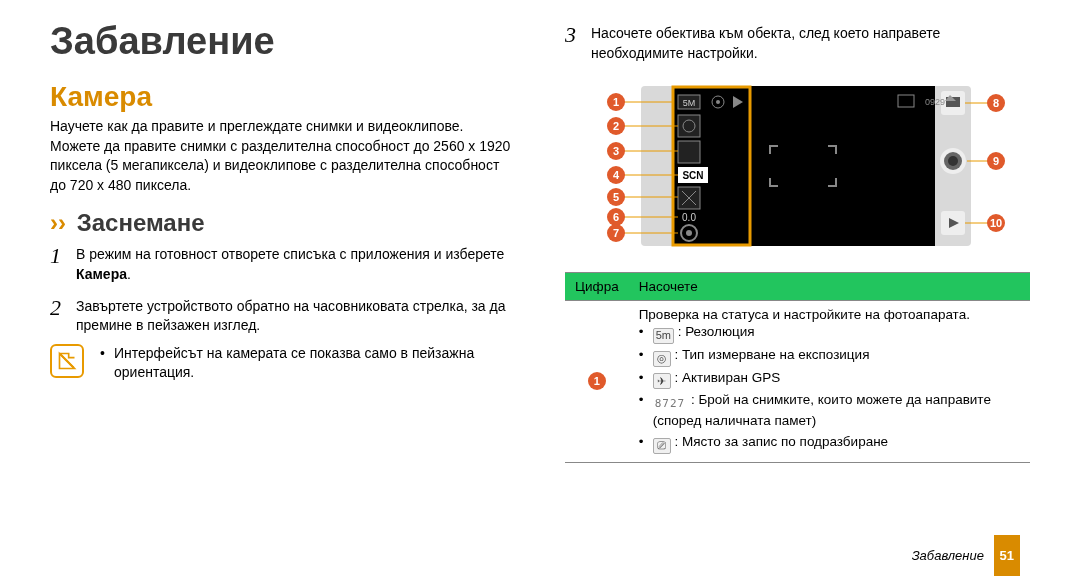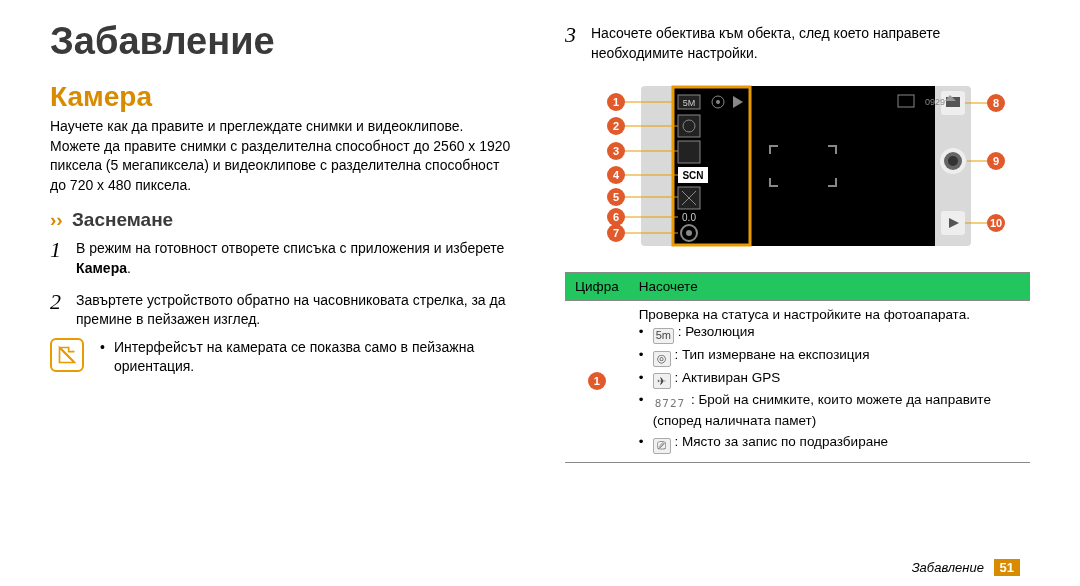--- a/index.html
+++ b/index.html
@@ -33,21 +33,21 @@
     font-size: 28px;
     font-weight: bold;
     color: #d98b00;
     margin-bottom: 4px;
   }
   .intro {
     line-height: 1.4;
     margin-bottom: 14px;
   }
   .subheading {
-    font-size: 19px;
+    font-size: 24px;
     font-weight: bold;
     color: #3a3a3a;
     margin-bottom: 4px;
   }
   .chevron {
     color: #d98b00;
     font-weight: bold;
     margin-right: 4px;
   }
   .step {
@@ -181,21 +181,21 @@
     text-align: right;
     font-style: italic;
     font-size: 13px;
     margin-top: 6px;
     padding-right: 10px;
   }
   .page-num {
     display: inline-block;
     background: #d98b00;
     color: #fff;
-    padding: 1px 6px;
+    padding: 13px 6px;
     font-style: normal;
     font-weight: bold;
     margin-left: 6px;
   }
 </style>
 </head>
 <body>
 
 <div class="content">
   <div class="left-col">

